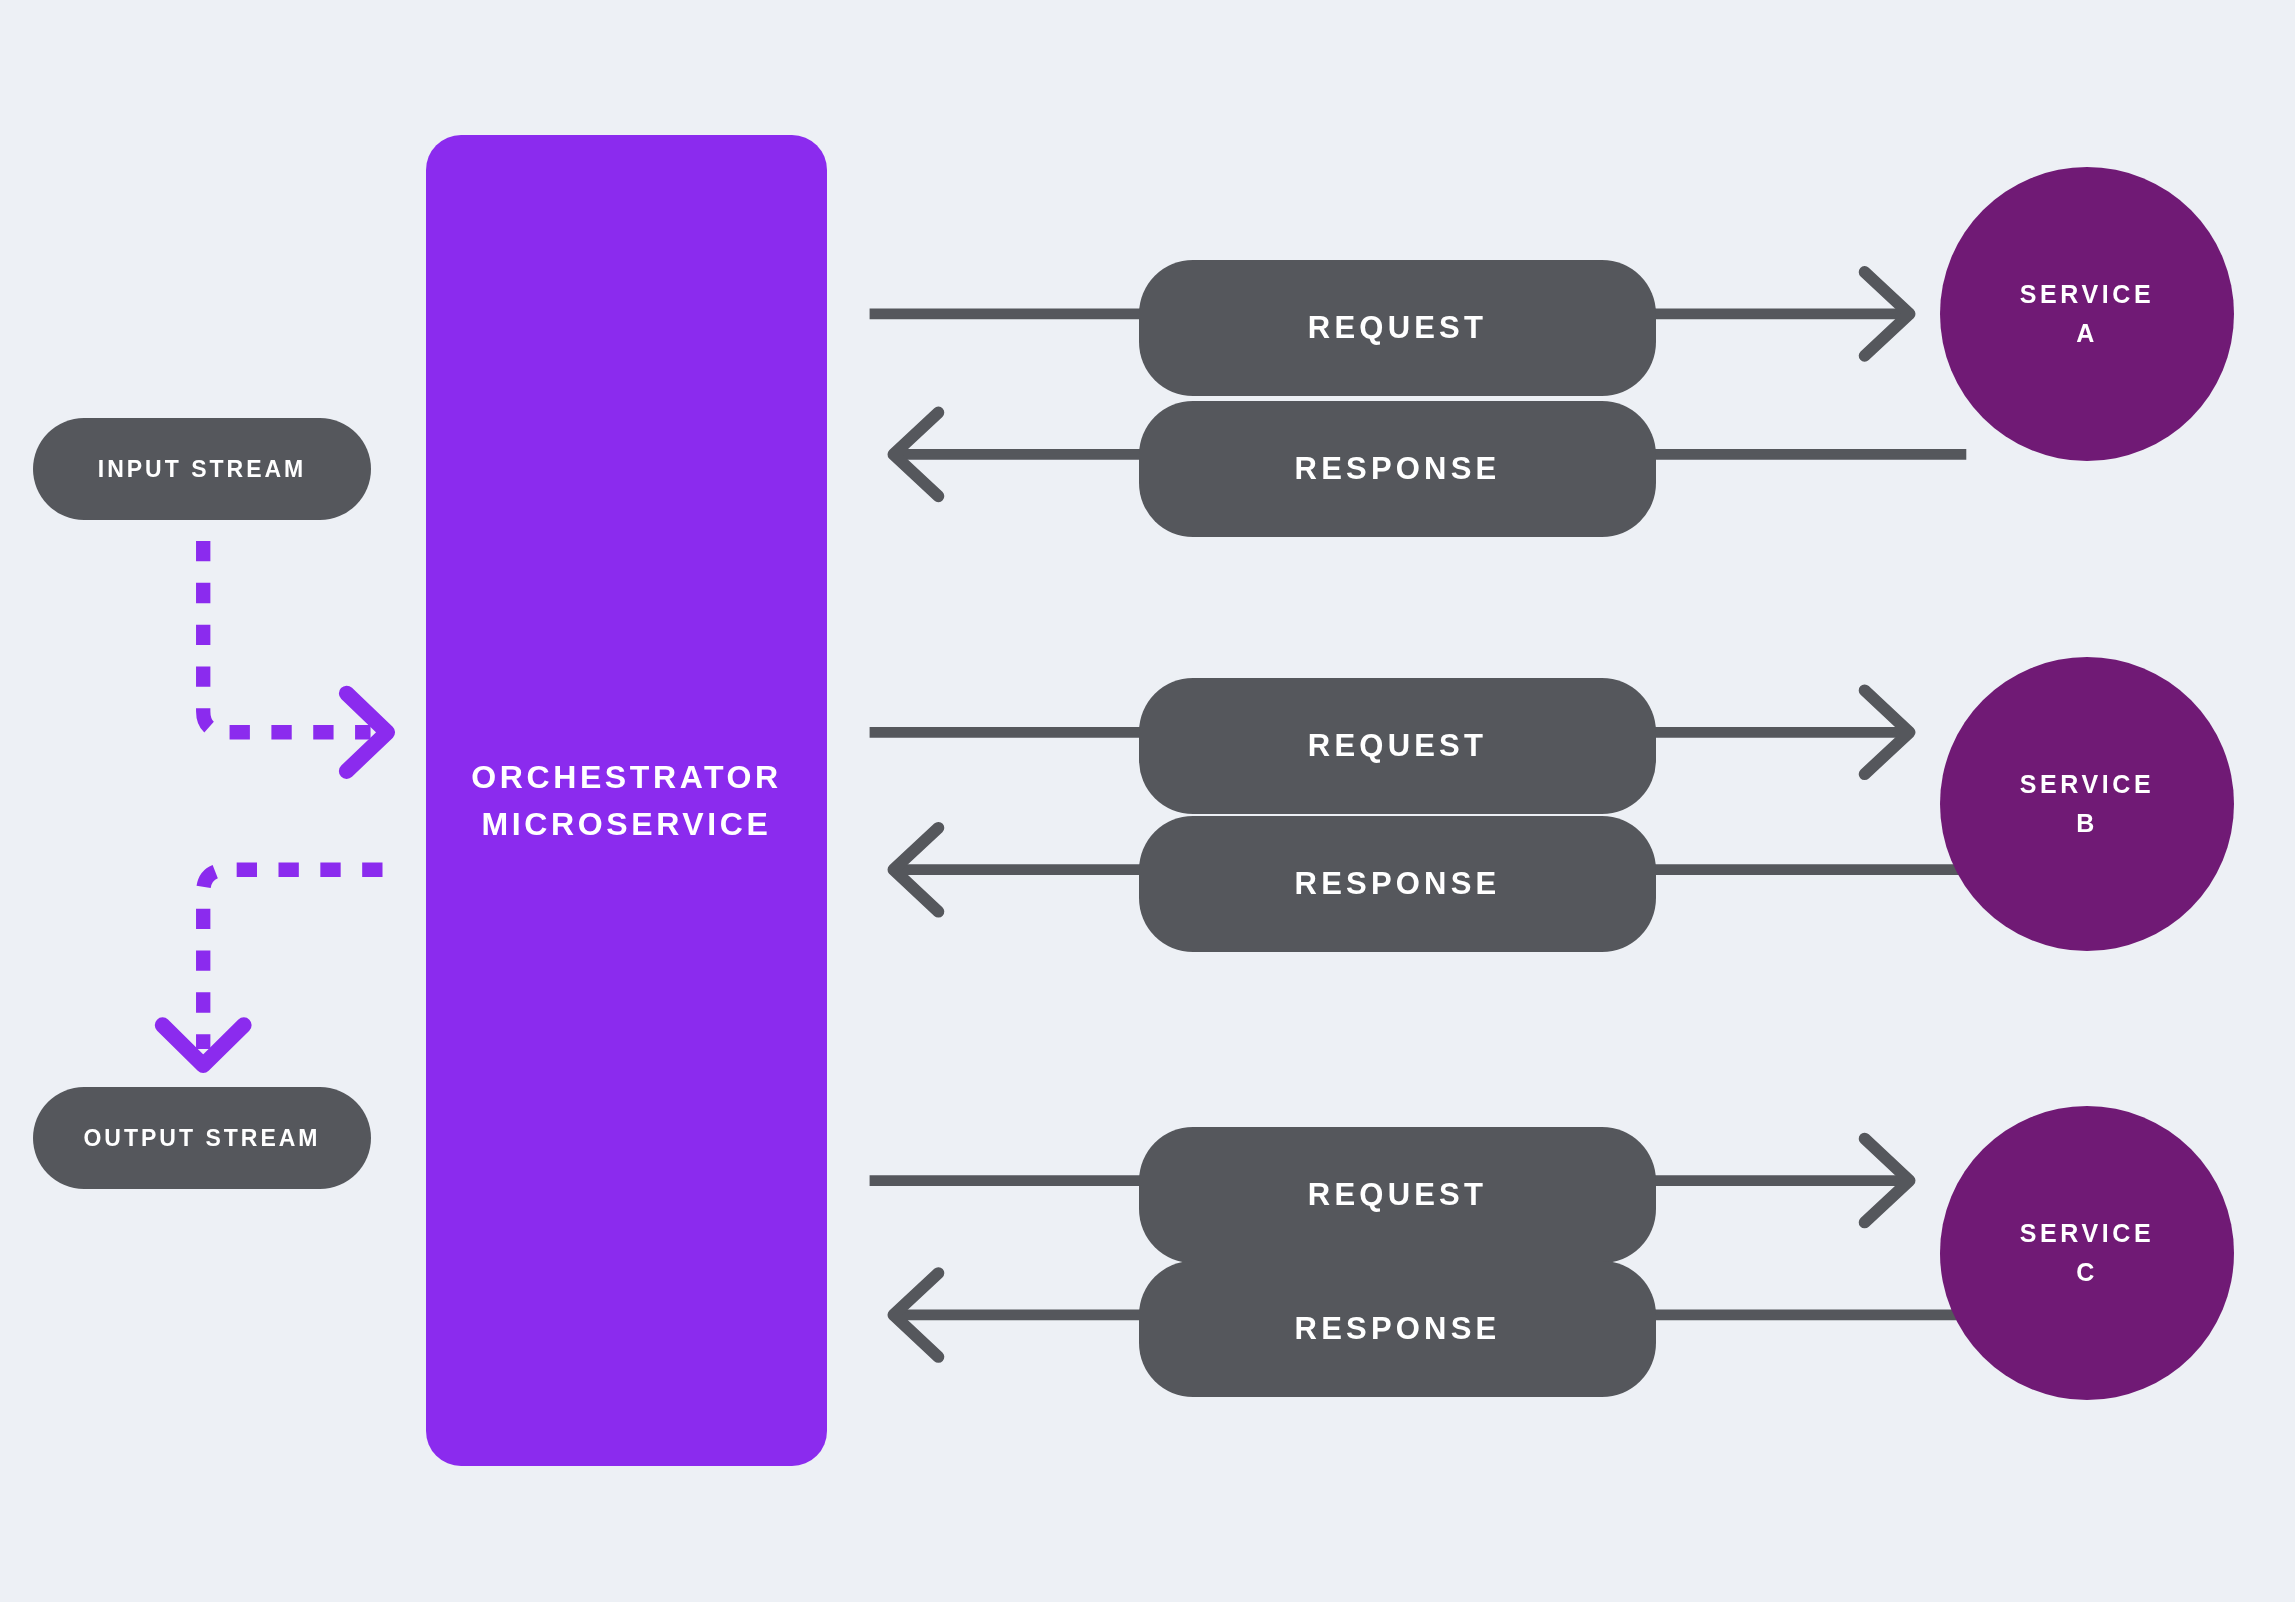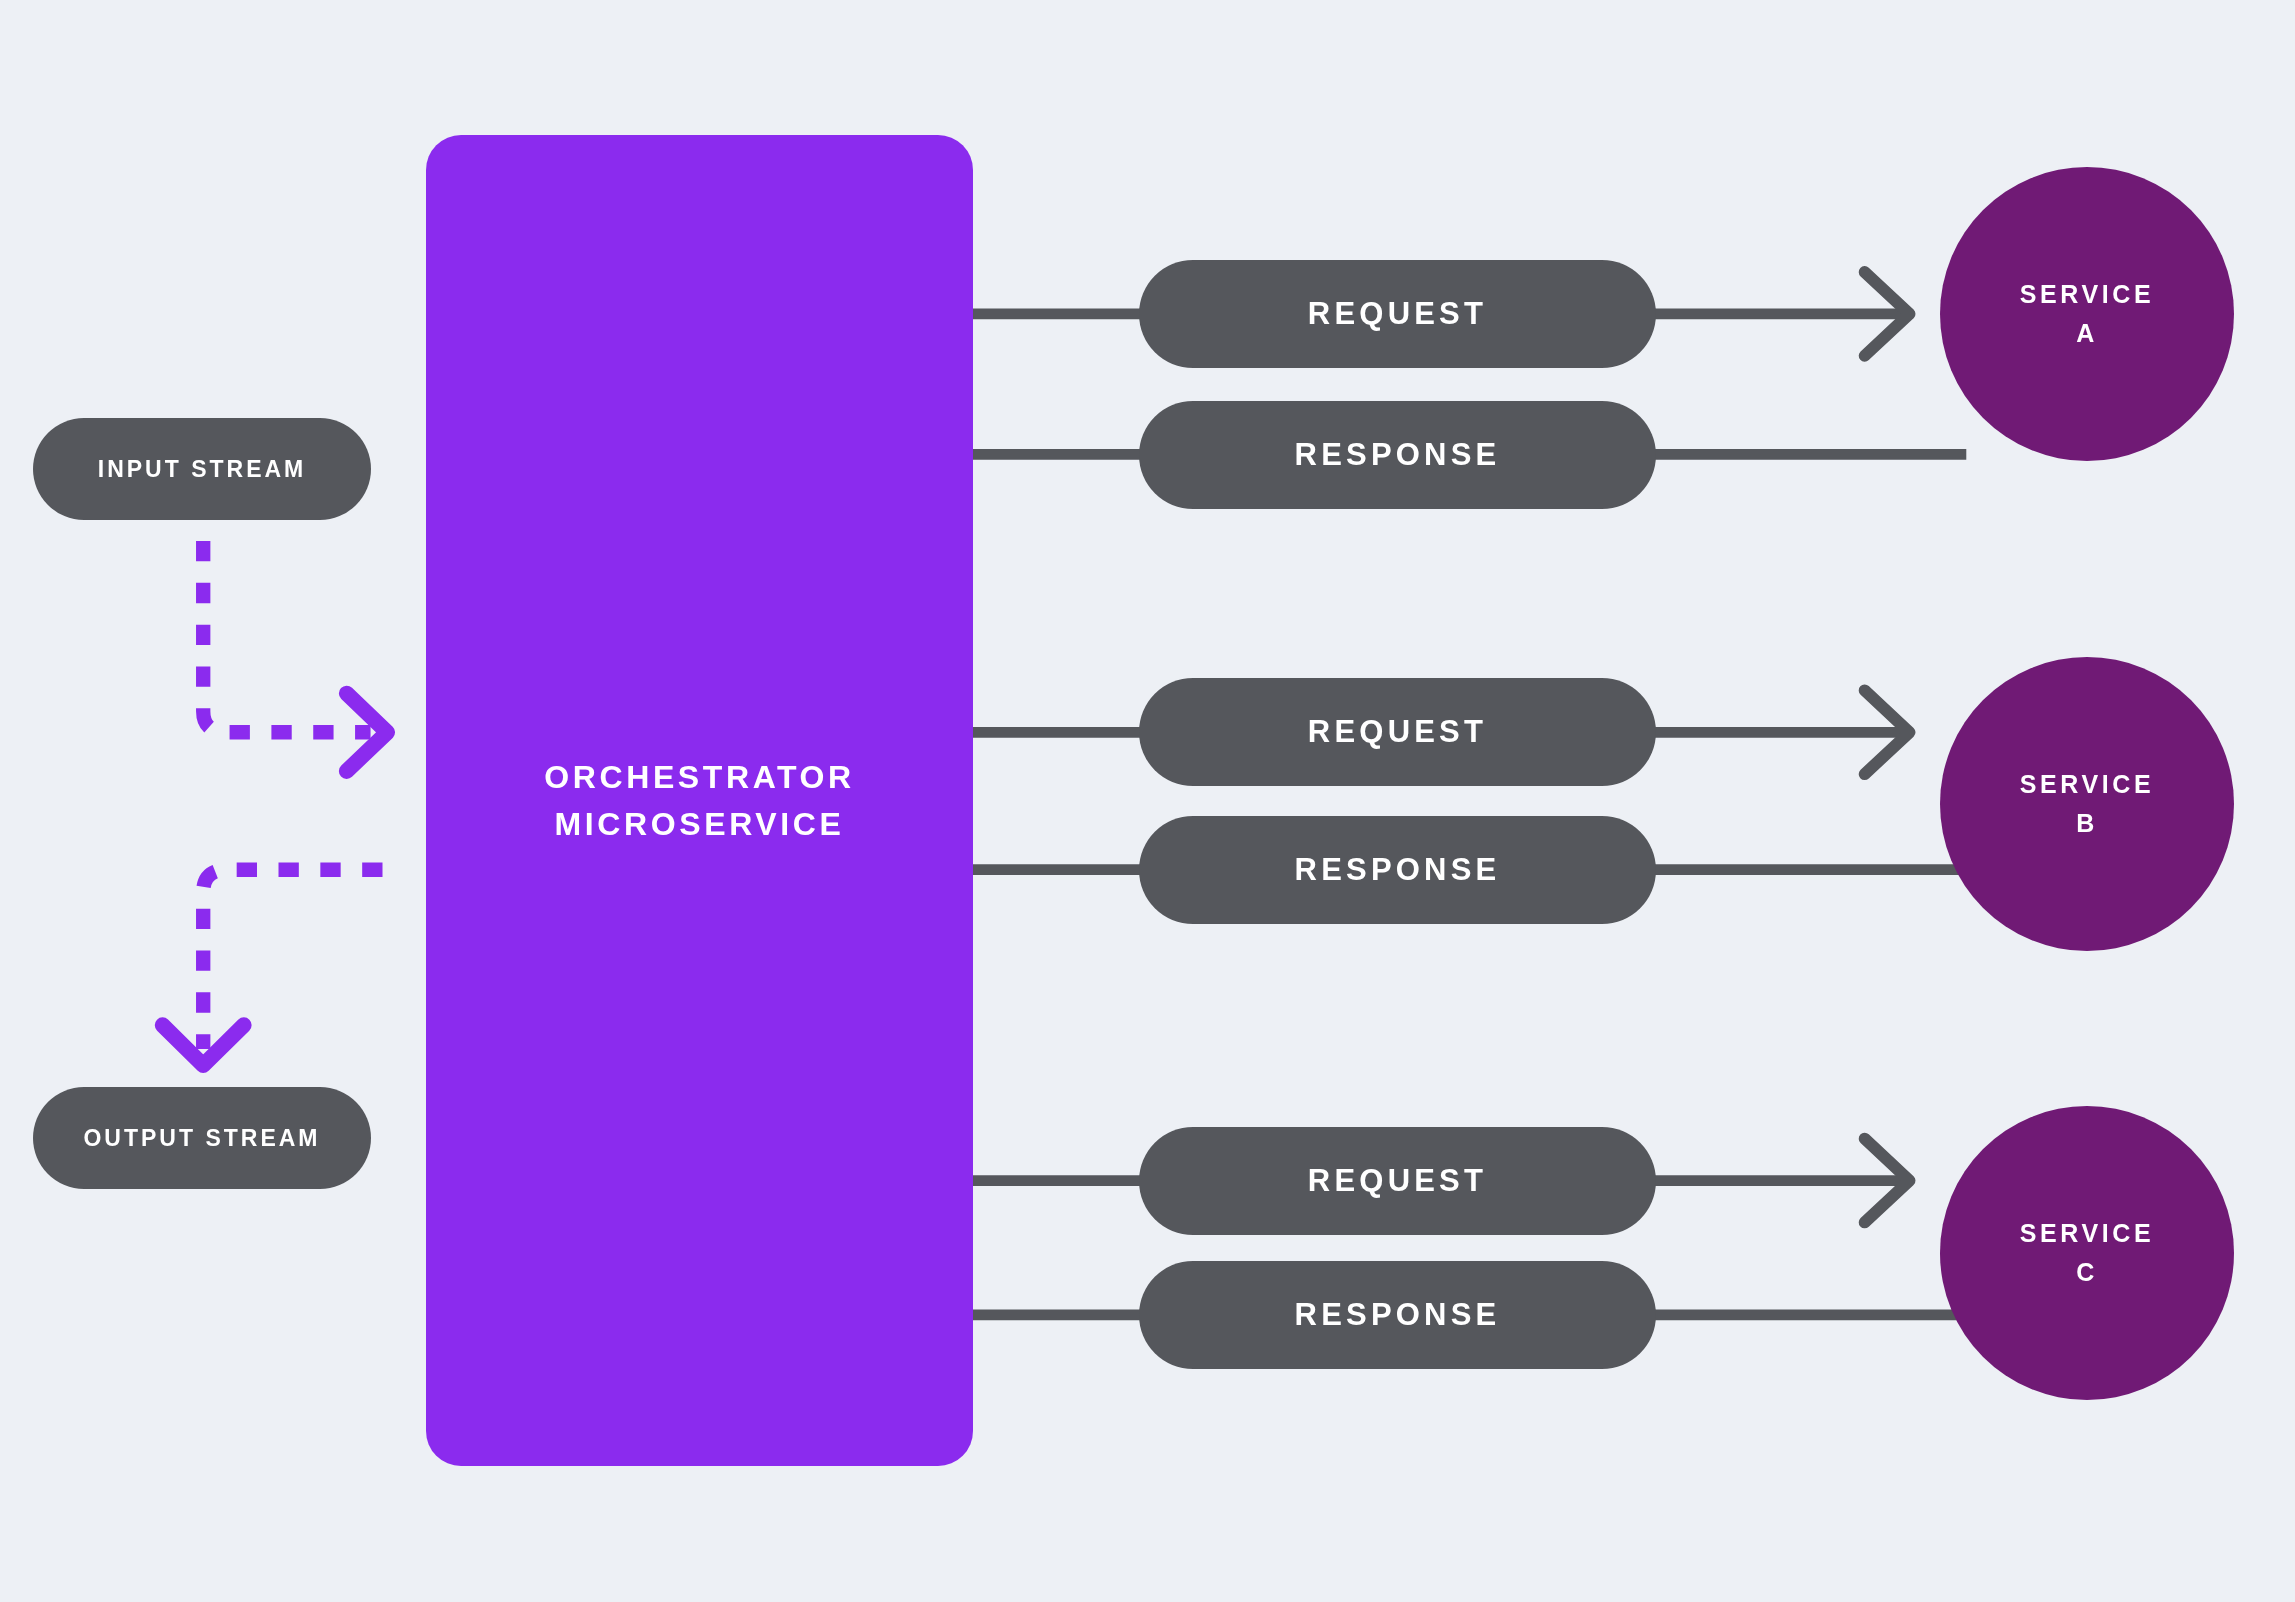--- a/index.html
+++ b/index.html
@@ -27,21 +27,21 @@
     align-items: center;
     justify-content: center;
     text-align: center;
     color: #ffffff;
     box-sizing: border-box;
   }
   
   .orchestrator {
     left: 426px;
     top: 135px;
-    width: 547px;
+    width: 401px;
     height: 1331px;
     background: #8b2bee;
     border-radius: 35px;
     font-size: 32px;
     font-weight: 700;
     letter-spacing: 3.6px;
     line-height: 1.45;
   }
   
   .stream-pill {
@@ -54,21 +54,21 @@
     font-weight: 700;
     letter-spacing: 3px;
     text-align: right;
   }
   .stream-pill.input  { top: 418px; }
   .stream-pill.output { top: 1087px; }
   
   .msg-pill {
     left: 1139px;
     width: 517px;
-    height: 108px;
+    height: 136px;
     background: #55575c;
     border-radius: 54px;
     font-size: 31px;
     font-weight: 700;
     letter-spacing: 4.2px;
   }
   
   .service-circle {
     width: 294px;
     height: 294px;

